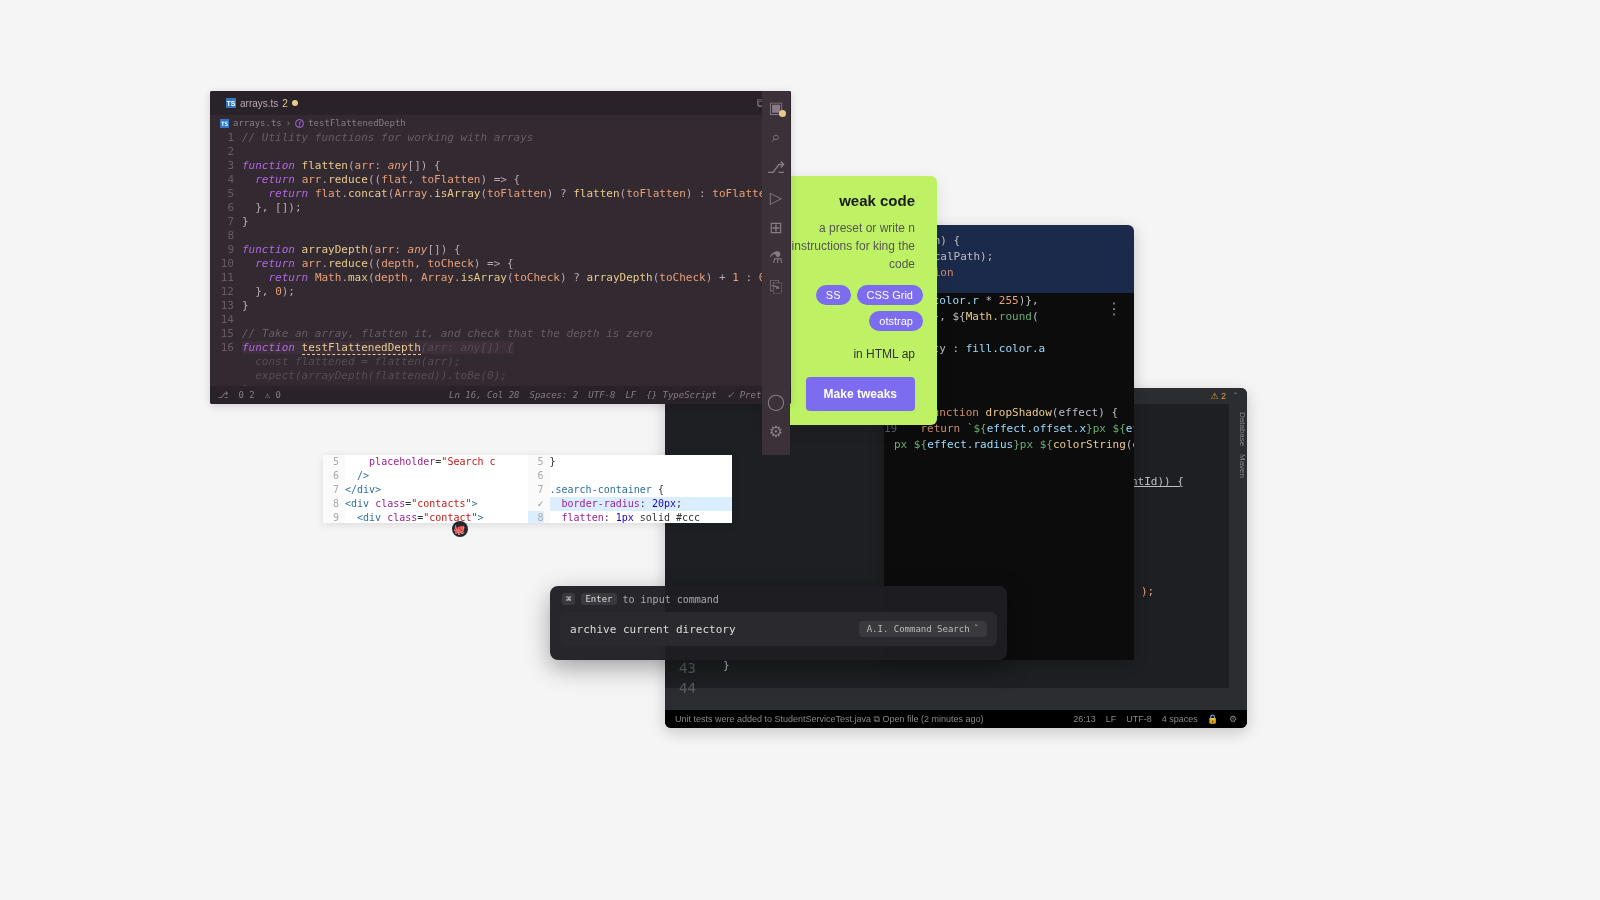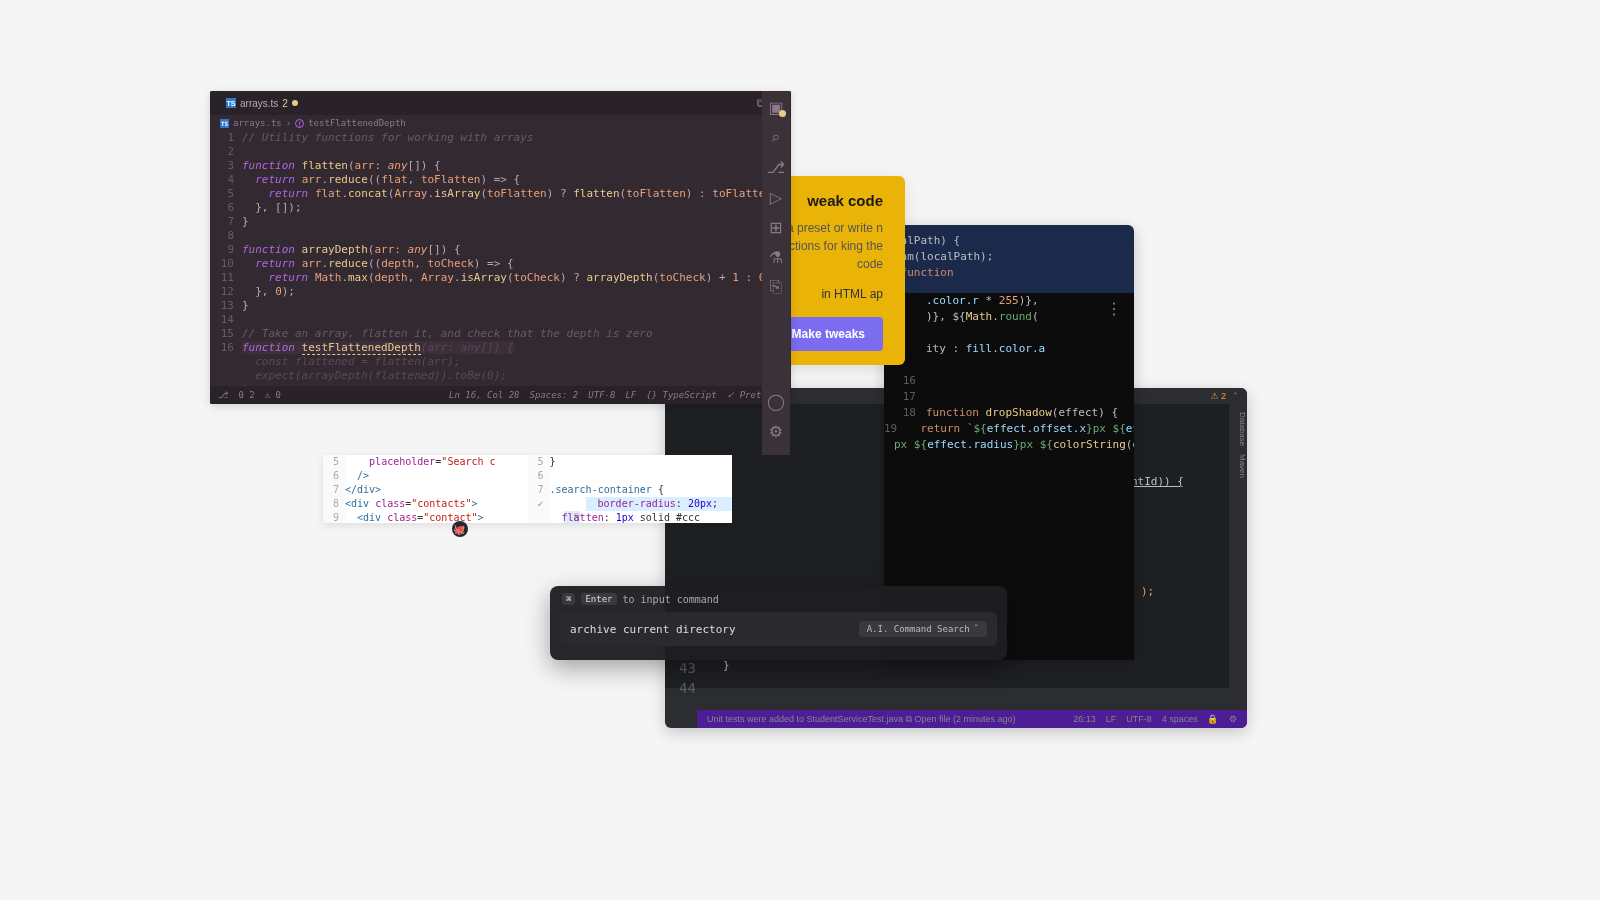--- a/index.html
+++ b/index.html
@@ -34,38 +34,38 @@
 .hl-line { background: rgba(80,60,78,0.35); }
 
 
 .activitybar { position: absolute; top: 91px; left: 762px; width: 28px; height: 364px; background: #3a3139; display: flex; flex-direction: column; align-items: center; padding: 8px 0; gap: 14px; color: #8a7a88; }
 .activitybar .ico { width: 16px; height: 16px; display: flex; align-items: center; justify-content: center; cursor: pointer; }
 .activitybar .bottom { margin-top: auto; display: flex; flex-direction: column; gap: 14px; align-items: center; padding-bottom: 8px; }
 .activitybar .badge { position: relative; }
 .activitybar .badge::after { content: ""; position: absolute; right: -2px; bottom: -2px; width: 7px; height: 7px; border-radius: 50%; background: #e8cb8c; }
 
 
-.tweak { position: absolute; top: 176px; left: 732px; width: 173px; background: #eab308; border-radius: 6px; box-shadow: 0 4px 16px rgba(0,0,0,0.1); padding: 16px 14px 14px; z-index: -1; }
+.tweak { position: absolute; top: 176px; left: 764px; width: 173px; background: #bef264; border-radius: 6px; box-shadow: 0 4px 16px rgba(0,0,0,0.1); padding: 16px 14px 14px; z-index: -1; }
 .tweak h3 { font-size: 15px; font-weight: 800; color: #1a1a1a; margin-bottom: 10px; text-align: right; padding-right: 8px; }
 .tweak p { font-size: 12px; color: #555; line-height: 1.5; margin-bottom: 12px; text-align: right; padding-right: 8px; }
 .tweak .chips { display: flex; flex-wrap: wrap; gap: 6px; justify-content: flex-end; margin-bottom: 14px; }
 .tweak .chip { background: #7c6cf0; color: #fff; font-size: 11px; padding: 4px 10px; border-radius: 12px; }
 .tweak .desc { font-size: 12px; color: #333; line-height: 1.5; margin-bottom: 14px; text-align: right; padding-right: 8px; }
 .tweak .btn { background: #7c6cf0; color: #fff; font-size: 12px; font-weight: 600; padding: 10px 18px; border-radius: 4px; display: inline-block; float: right; margin-right: 8px; }
 
 
 .intellij { position: absolute; top: 388px; left: 665px; width: 582px; height: 340px; background: #2b2d30; border-radius: 6px; overflow: hidden; box-shadow: 0 4px 16px rgba(0,0,0,0.2); }
 .ij-top { height: 16px; background: #2b2d30; display: flex; justify-content: flex-end; align-items: center; padding-right: 10px; font-size: 9px; color: #888; gap: 8px; }
 .ij-top .warn { color: #e8a03c; }
 .ij-side-r { position: absolute; right: 0; top: 16px; bottom: 40px; width: 18px; background: #2b2d30; writing-mode: vertical-rl; font-size: 8px; color: #888; padding-top: 8px; display: flex; gap: 8px; }
 .ij-editor { position: absolute; top: 16px; left: 0; right: 18px; bottom: 40px; background: #1e1f22; font-size: 11px; line-height: 16px; }
 .ij-code { position: absolute; left: 46px; top: 0; right: 0; white-space: pre; color: #bcbec4; }
 .ij-bottom-tabs { position: absolute; bottom: 18px; left: 0; right: 0; height: 16px; background: #2b2d30; display: flex; align-items: center; font-size: 9px; color: #888; gap: 12px; padding: 0 10px; }
 .ij-bottom-tabs .grow { flex: 1; }
-.ij-status { position: absolute; bottom: 0; left: 0; right: 0; height: 18px; background: #4c1d95; display: flex; align-items: center; font-size: 9px; color: #888; padding: 0 10px; gap: 10px; margin-left: 32px; }
+.ij-status { position: absolute; bottom: 0; left: 0; right: 0; height: 18px; background: #000000; display: flex; align-items: center; font-size: 9px; color: #888; padding: 0 10px; gap: 10px; }
 .ij-status .right { margin-left: auto; display: flex; gap: 10px; }
 .ij-sub-ln { position: absolute; color: #5a5d63; font-size: 14px; }
 
 
 .figma { position: absolute; top: 225px; left: 884px; width: 250px; height: 435px; background: #1b2a4a; border-radius: 6px; box-shadow: 0 4px 16px rgba(0,0,0,0.2); }
 .figma .body { position: absolute; top: 68px; left: 0; right: 0; bottom: 0; background: #0c0c0c; overflow: hidden; font-size: 11px; line-height: 16px; }
 .figma .row { display: flex; }
 .figma .gut { width: 42px; text-align: right; padding-right: 10px; color: #5a5d63; }
 .figma .code { flex: 1; white-space: pre; color: #bcbec4; }
 .fk { color: #cf8e6d; }
@@ -88,21 +88,21 @@
 .split { position: absolute; top: 455px; left: 323px; width: 409px; height: 68px; background: #fff; box-shadow: 0 2px 8px rgba(0,0,0,0.1); display: flex; font-size: 10px; line-height: 14px; }
 .split .pane { flex: 1; display: flex; overflow: hidden; }
 .split .gut { width: 22px; text-align: right; padding-right: 6px; color: #aaa; background: #fafafa; }
 .split .code { flex: 1; white-space: pre; color: #333; }
 .split .tag { color: #2f6f9f; }
 .split .attr { color: #9b2393; }
 .split .val { color: #c41a16; }
 .split .sel { color: #2f6f9f; }
 .split .prop { color: #9b2393; }
 .split .num { color: #1c00cf; }
-.split .hlrow { background: #dbeeff; display: inline-block; width: 100%; margin-left: 36px; }
+.split .hlrow { background: #dbeeff; display: inline-block; width: 100%; }
 
 
 .ghbubble { position: absolute; top: 521px; left: 452px; width: 16px; height: 16px; border-radius: 50%; background: #24292f; color: #fff; display: flex; align-items: center; justify-content: center; font-size: 10px; }
 </style>
 </head>
 <body>
 
 <div class="intellij">
   <div class="ij-top">
     <span class="warn">⚠ 2</span>
@@ -179,20 +179,25 @@
     <div class="row">
         <div class="gut"></div>
         <div class="code"><span class="fstr">px ${</span><span class="fprop">effect.radius</span><span class="fstr">}px ${</span><span class="fn2">colorString</span>(<span class="fv">effect</span>)</div>
       </div>
   </div>
 </div>
 
 <div class="tweak" style="z-index:0;">
   <h3>weak code</h3>
   <p>a preset or write n instructions for king the code</p>
+  <div class="chips">
+    <span class="chip">SS</span>
+    <span class="chip">CSS Grid</span>
+    <span class="chip">otstrap</span>
+  </div>
   <div class="desc">in HTML ap</div>
   <div class="btn">Make tweaks</div>
   <div style="clear:both"></div>
 </div>
 
 <div class="split mono">
   <div class="pane">
     <div class="gut">5<br>6<br>7<br>8<br>9</div>
     <div class="code">    <span class="attr">placeholder</span>=<span class="val">"Search c</span>
   <span class="tag">/&gt;</span>

